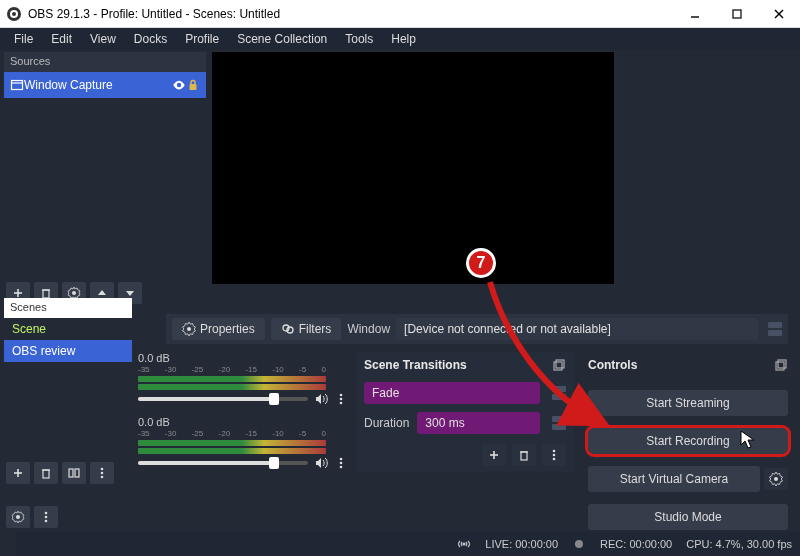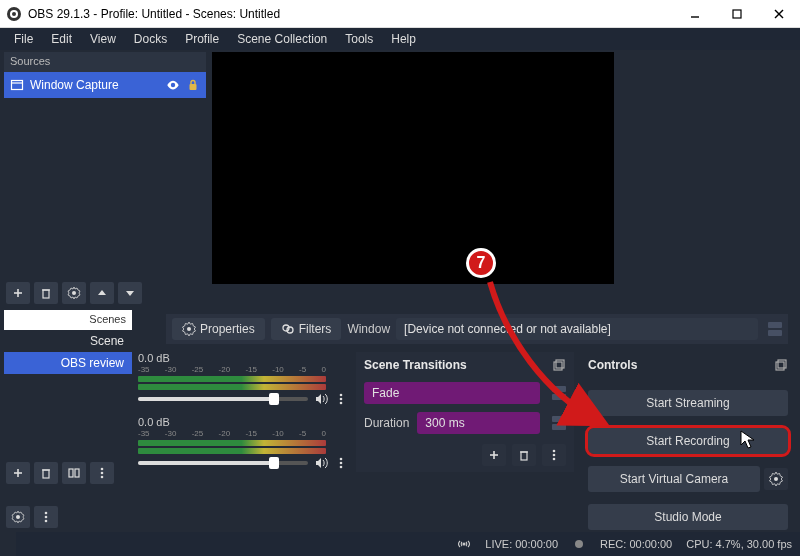--- a/index.html
+++ b/index.html
@@ -8,31 +8,31 @@
   .titlebar .icon { width: 16px; height: 16px; margin: 0 6px; }
   .titlebar .title { flex: 1; color: #000; font-size: 12px; }
   .titlebar .winbtn { width: 42px; height: 28px; display: flex; align-items: center; justify-content: center; color: #000; font-size: 14px; }
   .winbtn svg { stroke: #000; }
   .menubar { height: 22px; background: #1f2735; display: flex; align-items: center; gap: 2px; padding: 0 6px; font-size: 12px; }
   .menubar span { padding: 2px 8px; color: #ddd; cursor: default; }
   .main { position: relative; background: #232a36; height: 506px; }
   .sources-panel { position: absolute; left: 4px; top: 2px; width: 202px; }
   .panel-header { height: 20px; background: #2c3442; color: #bbb; font-size: 11px; padding: 3px 6px; }
   .panel-header.white { background: #fff; color: #333; }
-  .source-item { height: 26px; background: #3a63d6; display: flex; align-items: center; padding: 0 6px; color: #fff; gap: 6px; }
+  .source-item { height: 26px; background: #3a63d6; display: flex; align-items: center; padding: 0 6px; color: #fff; }
   .source-item .label { flex: 1; }
   .preview { position: absolute; left: 212px; top: 2px; width: 402px; height: 232px; background: #000; }
   .toolbar { position: absolute; left: 6px; top: 232px; display: flex; gap: 4px; }
   .iconbtn { width: 24px; height: 22px; background: #353d4b; display: flex; align-items: center; justify-content: center; border-radius: 2px; }
   .iconbtn.dark { background: #2a313e; }
   .midbar { position: absolute; left: 166px; top: 264px; right: 12px; height: 30px; background: #2b3240; display: flex; align-items: center; gap: 6px; padding: 0 6px; }
   .btn { background: #353d4b; padding: 4px 10px; border-radius: 3px; display: inline-flex; align-items: center; gap: 4px; color: #ddd; }
   .midbar .sel { flex: 1; background: #303846; padding: 4px 8px; border-radius: 3px; display: flex; align-items: center; }
-  .scenes-panel { position: absolute; left: 4px; top: 260px; width: 128px; text-align: right; }
-  .scene-item { height: 22px; padding: 4px 8px; color: #e5e5e5; background: #232a36; }
+  .scenes-panel { position: absolute; left: 4px; top: 248px; width: 128px; }
+  .scene-item { height: 22px; padding: 4px 8px; color: #bef264; background: #232a36; }
   .scene-item.active { background: #3a63d6; color: #fff; }
   .scenes-low { position: absolute; left: 6px; top: 412px; display: flex; gap: 4px; }
   .mixer { position: absolute; left: 138px; top: 302px; width: 210px; }
   .mixer-track { margin-bottom: 10px; }
   .db { font-size: 11px; color: #ccc; padding-right: 24px; }
   .meter { height: 6px; background: linear-gradient(90deg,#2e8b3e 0%,#2e8b3e 55%,#c2b436 67%,#aa3b3b 100%); margin: 2px 22px 2px 0; border-radius: 1px; }
   .ticks { display: flex; justify-content: space-between; font-size: 8px; color: #888; margin: 1px 22px 2px 0; }
   .slider-row { display: flex; align-items: center; gap: 6px; margin-right: 0; }
   .slider { flex: 1; height: 4px; background: #555; position: relative; border-radius: 2px; }
   .slider .fill { position: absolute; left: 0; top: 0; bottom: 0; width: 80%; background: #ddd; border-radius: 2px; }

